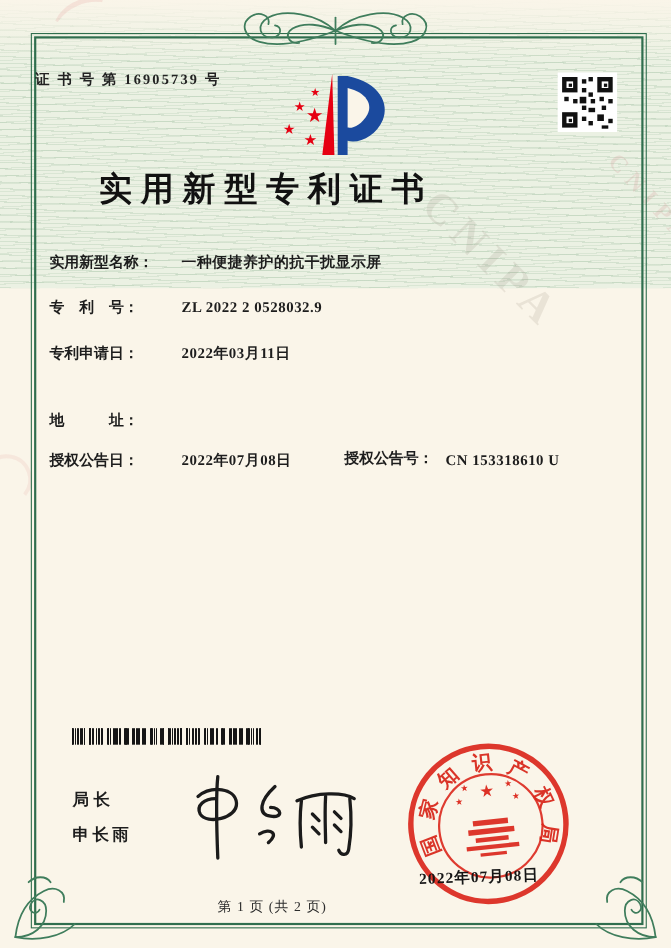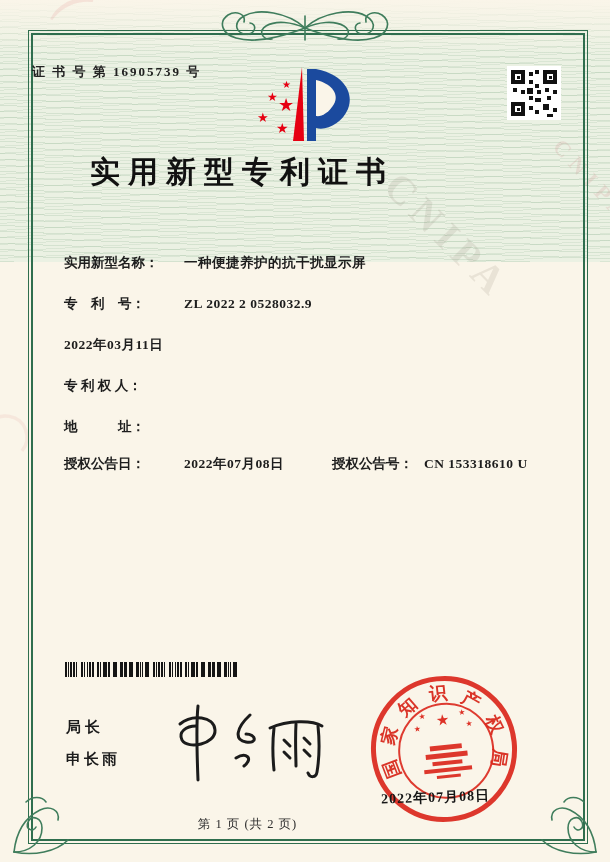--- a/index.html
+++ b/index.html
@@ -33,28 +33,28 @@
   
   .cert-no{position:absolute;left:32px;top:63px;z-index:2;font-size:13px;letter-spacing:2px;color:#222;font-weight:bold;}
   .qr{position:absolute;left:507px;top:66px;width:54px;height:54px;z-index:2;background:#fff;}
   .logo{position:absolute;left:228px;top:56px;width:164px;height:92px;z-index:2;}
   .logo .star{position:absolute;color:#e60012;line-height:1;}
 
   .title{position:absolute;left:0;top:152px;width:484px;z-index:2;text-align:center;
          font-size:30px;font-weight:700;letter-spacing:8px;color:#111;}
 
   
-  .fields{position:absolute;left:64px;top:228px;width:500px;z-index:2;font-size:13.5px;font-weight:700;margin-top:24px;}
+  .fields{position:absolute;left:45px;top:228px;width:500px;z-index:2;font-size:13.5px;font-weight:700;}
   .frow{display:flex;line-height:21px;margin-bottom:20px;}
   .flabel{width:120px;flex:0 0 120px;}
   .fvalue{flex:1;letter-spacing:0.5px;}
   .grant{display:flex;line-height:21px;}
   .gpair1{display:flex;width:268px;flex:0 0 268px;}
   .gpair2{display:flex;flex:1;}
-  .gpair2 .flabel{width:92px;flex:0 0 92px;}
+  .gpair2 .flabel{width:92px;flex:0 0 92px;font-family:Liberation Mono, monospace;}
 
   
   .body-text{position:absolute;left:52px;top:506px;width:508px;z-index:2;
              font-size:13.5px;line-height:21.5px;text-align:justify;color:#1a1a1a;}
   .body-text p{margin:0;text-indent:2em;}
 
   
   .barcode{position:absolute;left:65px;top:662px;width:173px;height:15px;z-index:2;
     background:
       repeating-linear-gradient(90deg,#151515 0 2px,rgba(0,0,0,0) 2px 3px,#151515 3px 4px,rgba(0,0,0,0) 4px 8px),
@@ -187,24 +187,24 @@
   <div class="fields">
     <div class="frow">
       <span class="flabel">实用新型名称：</span>
       <span class="fvalue">一种便捷养护的抗干扰显示屏</span>
     </div>
     <div class="frow">
       <span class="flabel">专　利　号：</span>
       <span class="fvalue">ZL 2022 2 0528032.9</span>
     </div>
     <div class="frow">
+      <span class="flabel">专利申请日：</span>
       <span class="fvalue">2022年03月11日</span>
     </div>
     <div class="frow">
-      <span class="flabel">专 利 权 人：</span>
     </div>
     <div class="frow" style="margin-bottom:16px;">
       <span class="flabel">地　　　址：</span>
     </div>
     <div class="grant">
       <span class="gpair1">
         <span class="flabel">授权公告日：</span>
         <span class="fvalue">2022年07月08日</span>
       </span>
       <span class="gpair2">

